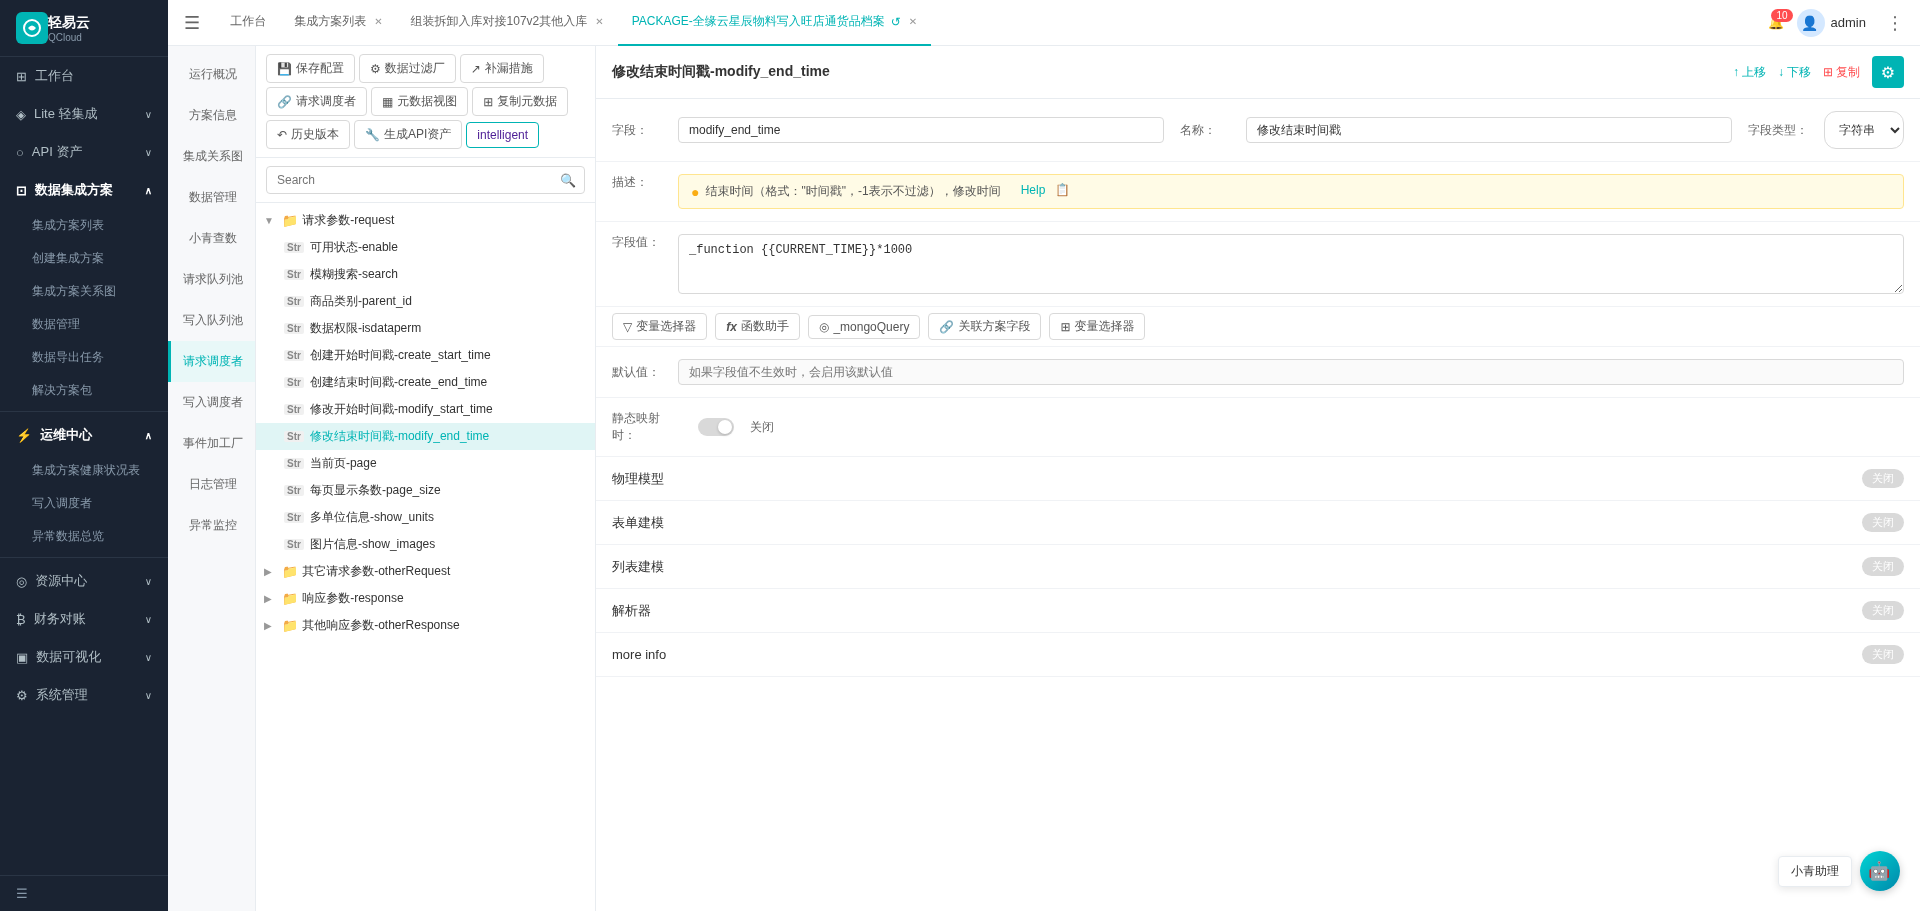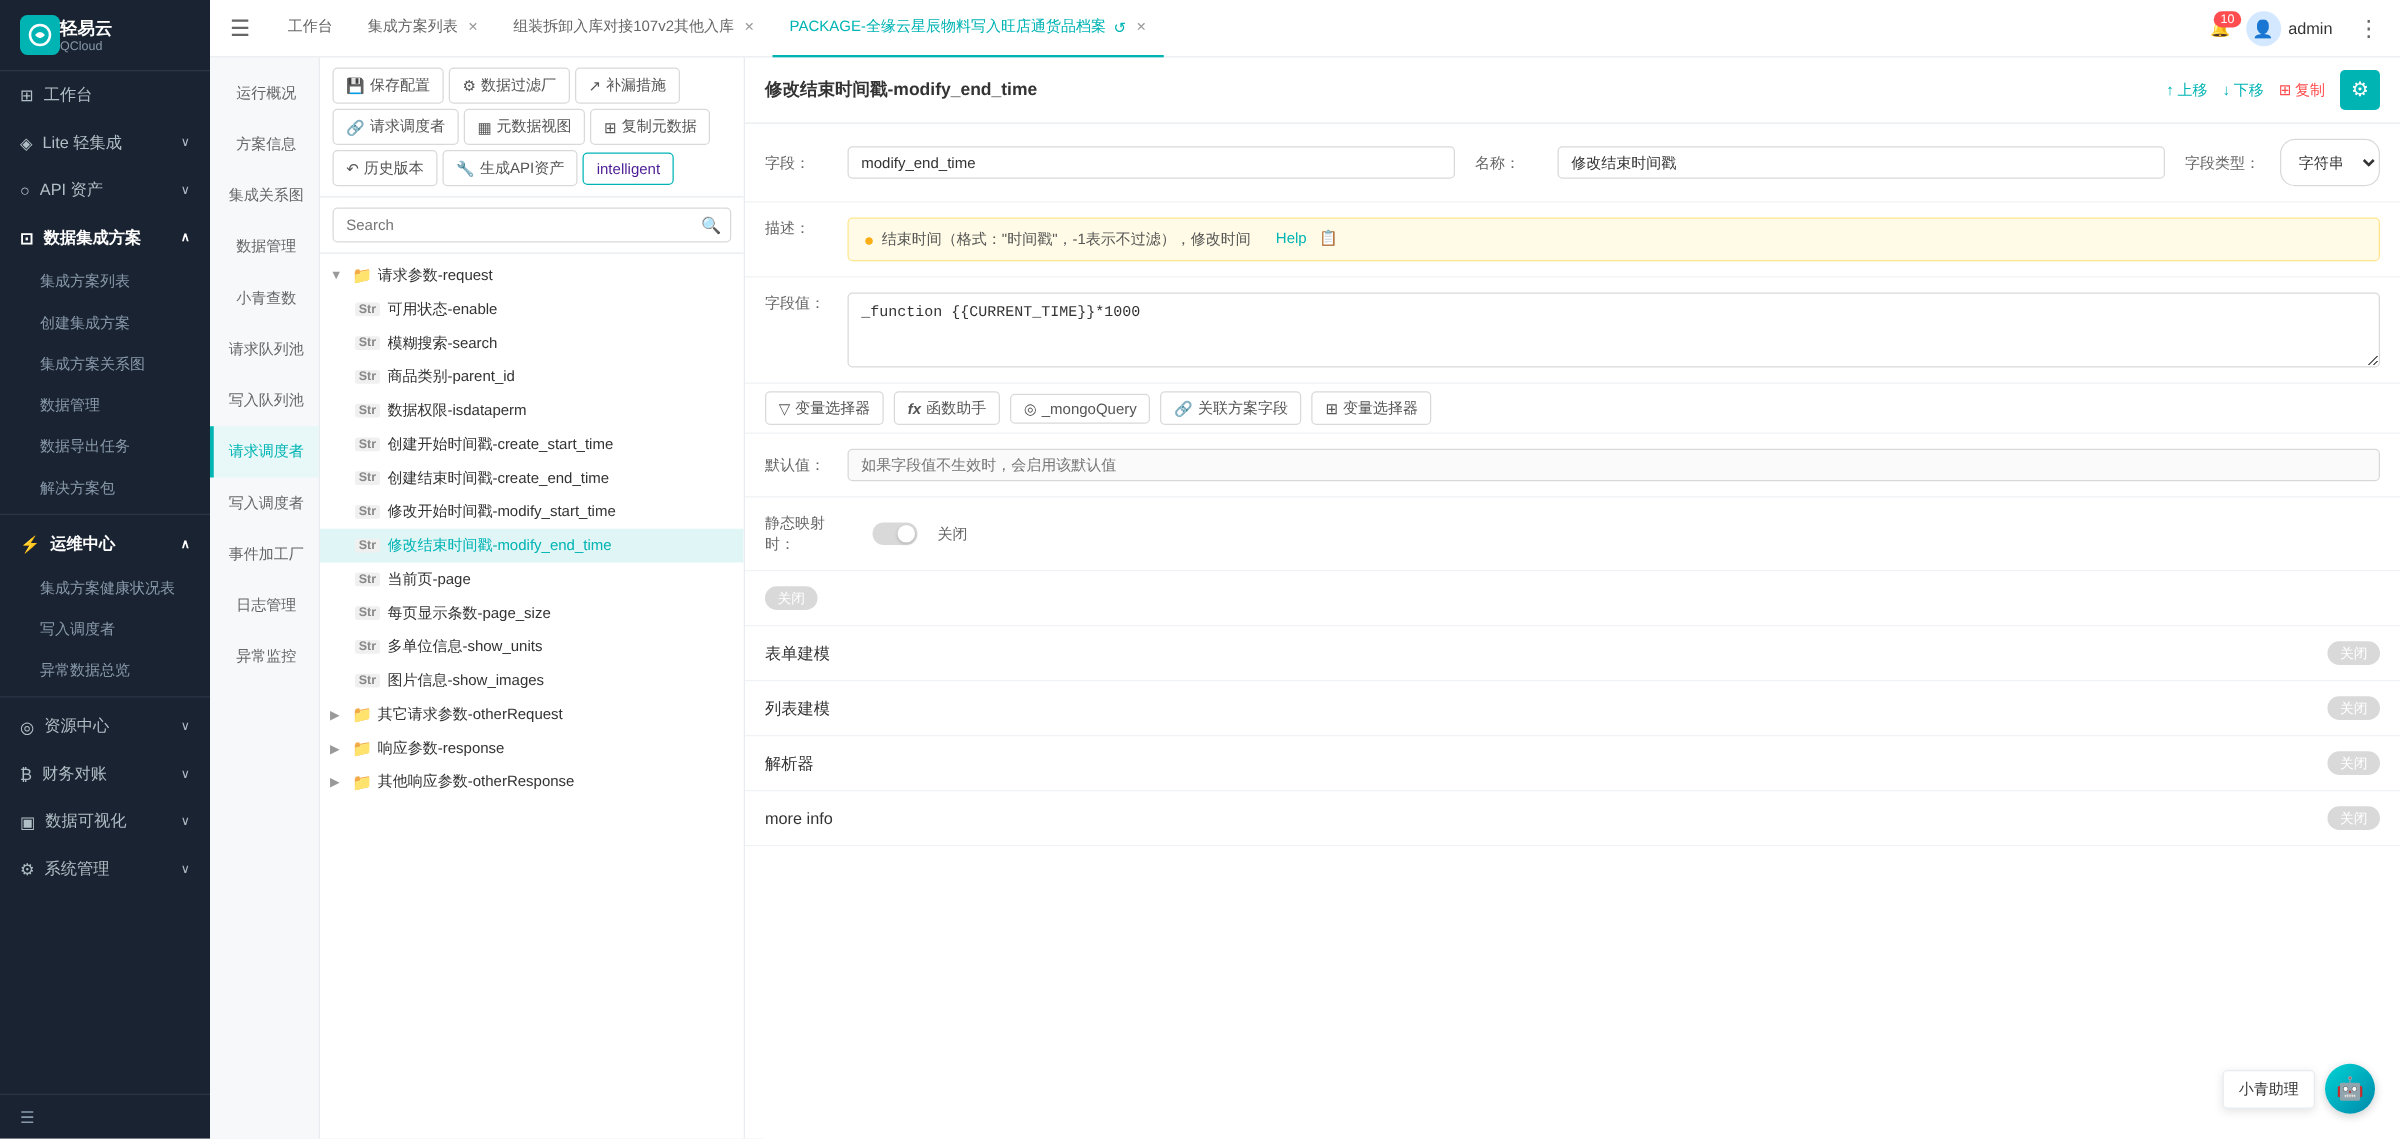--- a/index.html
+++ b/index.html
@@ -471,20 +471,21 @@
 
       <div class="toggle-row">
         <span class="field-label" style="width:70px;">静态映射时：</span>
         <div class="toggle off">
           <div class="toggle-knob"></div>
         </div>
         <span class="toggle-text">关闭</span>
       </div>
 
       <div class="section-toggle-row">
+        <span class="section-toggle-label">物理模型</span>
         <span class="toggle-off-badge">关闭</span>
       </div>
       <div class="section-toggle-row">
         <span class="section-toggle-label">表单建模</span>
         <span class="toggle-off-badge">关闭</span>
       </div>
       <div class="section-toggle-row">
         <span class="section-toggle-label">列表建模</span>
         <span class="toggle-off-badge">关闭</span>
       </div>

